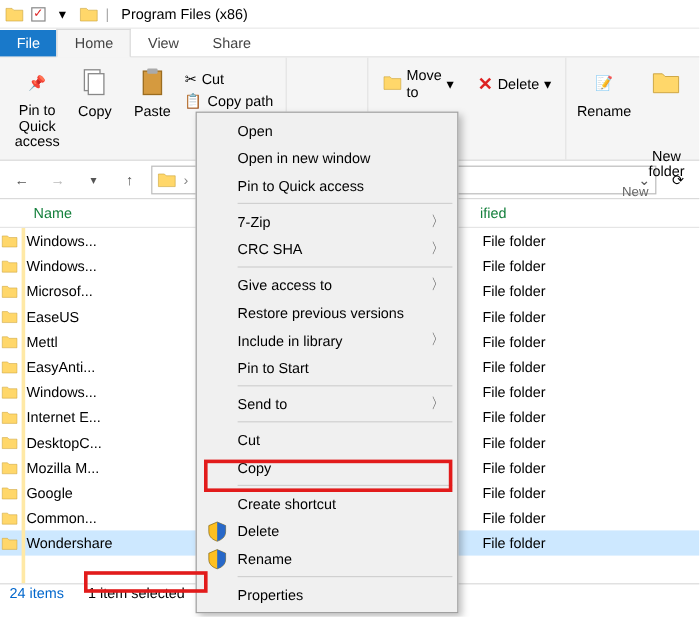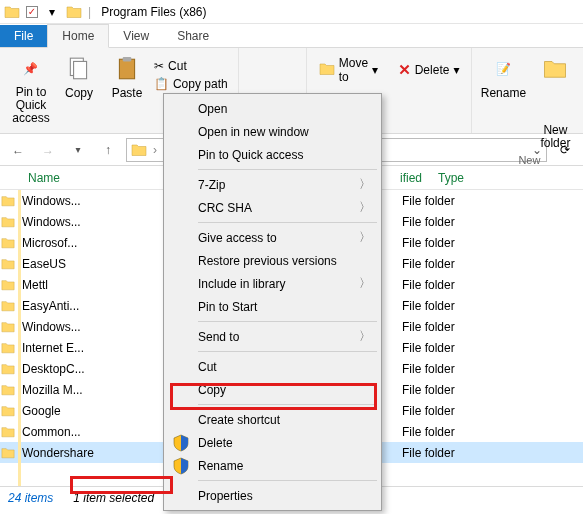--- a/index.html
+++ b/index.html
@@ -48,21 +48,21 @@
 .row { height: 21px; display: flex; align-items: center; }
 .row .namecell { flex: 0 0 282px; display: flex; align-items: center; gap: 6px; }
 .row .modcell { flex: 0 0 120px; color: #000; font-size: 12px; }
 .row .typecell { flex: 1; color: #000; font-size: 12px; }
 .row.selected { background: #cde8ff; }
 .folder-ic { width: 16px; height: 14px; display: inline-block; }
 .vbar { position: absolute; left: 18px; top: 0; width: 3px; height: 296px; background: #ffe9a6; }
 .filelist-wrap { position: relative; }
 
 
-.statusbar { height: 22px; border-top: 1px solid #dadada; display:flex; align-items:center; gap: 20px; padding: 0 8px; font-size: 12px; font-style: italic; }
+.statusbar { height: 22px; border-top: 1px solid #dadada; display:flex; align-items:flex-start; gap: 20px; padding: 0 8px; font-size: 12px; }
 .statusbar .cnt { color: #0066cc; }
 
 
 .ctxmenu { position: absolute; left: 163px; top: 93px; width: 219px; background: #f0f0f0; border: 1px solid #a0a0a0; box-shadow: 3px 3px 6px rgba(0,0,0,0.25); padding: 3px 2px; z-index: 10; }
 .ctxitem { height: 23px; display:flex; align-items:center; padding: 0 20px 0 32px; position: relative; font-size: 12px; }
 .ctxitem.bold { font-weight: 400; }
 .ctxitem .arrow { position: absolute; right: 8px; color: #555; }
 .ctxitem .shield { position: absolute; left: 6px; width: 18px; height: 18px; }
 .ctxsep { height: 1px; background: #d0d0d0; margin: 3px 2px 3px 32px; }
 
@@ -203,21 +203,20 @@
     <span style="color:#888;">›</span>
     <span class="crumb">86)</span>
     <span style="margin-left:auto;color:#555;">⌄</span>
   </div>
   <div class="addr-ref">⟳</div>
 </div>
 
 <div class="colhdr">
   <div class="col col-name">Name</div>
   <div class="col col-mod" style="text-align:right;">ified</div>
-  <div class="col col-type">Type</div>
 </div>
 
 <div class="filelist-wrap">
   <div class="vbar"></div>
   <div class="filelist" id="filelist">
       <div class="row">
         <div class="namecell">
           <span class="folder-ic"><svg width="16" height="14" viewBox="0 0 16 16">
               <use href="#folder-icon-g"></use>
             </svg></span>

